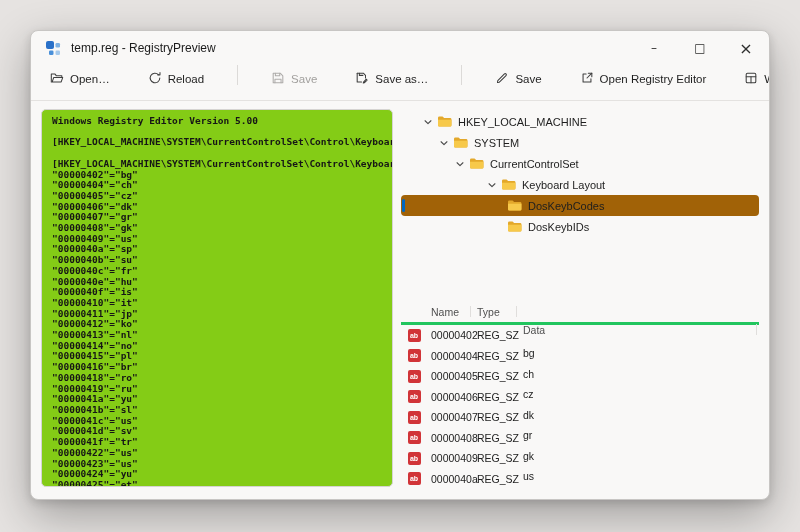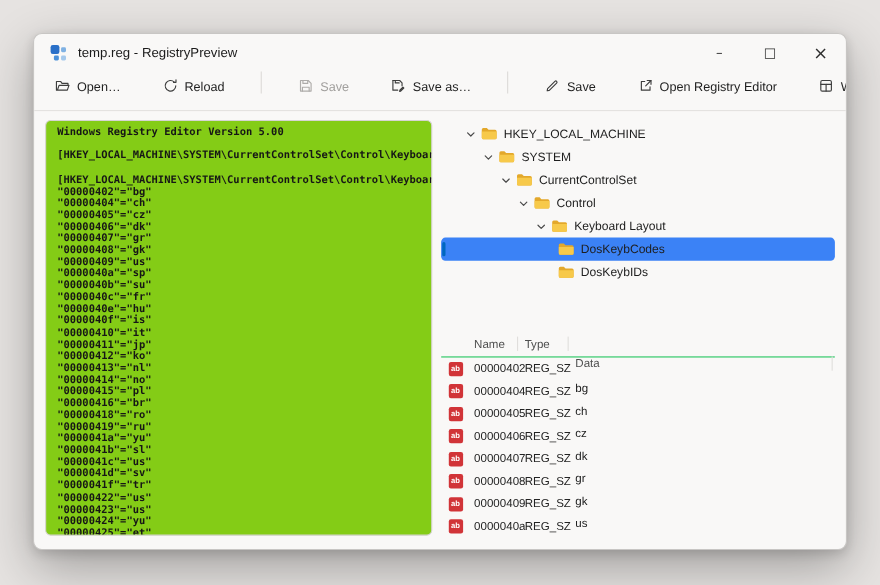--- a/index.html
+++ b/index.html
@@ -53,31 +53,31 @@
   .right-col { flex:1; display:flex; flex-direction:column; min-width:0; }
   
   .tree-pane { height:184px; flex:none; padding-top:2px; }
   .tree-row {
     height:21px; display:flex; align-items:center; position:relative;
     border-radius:4px; font-size:11px; color:#1e1e1e;text-align:right;
   }
   .tree-row.lvl0 { padding-left:22px; } .tree-row.lvl1 { padding-left:38px; }
   .tree-row.lvl2 { padding-left:54px; } .tree-row.lvl3 { padding-left:70px; }
   .tree-row.lvl4 { padding-left:86px; } .tree-row.leaf { padding-left:106px; }
-  .tree-row.selected { background:#3b82f6; }
+  .tree-row.selected { background:#a16207; }
   .tree-row.selected::before {
     content:""; position:absolute; left:1px; top:4px; bottom:4px; width:3px;
     border-radius:2px; background:#0067c0;
   }
   .chev { width:14px; display:flex; align-items:center; flex:none; }
   .chev svg { stroke:#4a4a4a; }
   .tree-folder { display:flex; margin-right:6px; flex:none; }
   
   .table-pane { flex:1; margin-top:8px; min-height:0; overflow:hidden; }
-  .thead { display:flex; align-items:center; height:24px; border-bottom:1px solid #22c55e;
+  .thead { display:flex; align-items:center; height:24px; border-bottom:3px solid #22c55e;
            font-size:10.5px; color:#4f4f4f; }
   .trow { display:flex; align-items:center; height:20.5px; font-size:10.5px; color:#222; }
   .c-icon { width:26px; flex:none; display:flex; justify-content:center; }
   .c-name { width:46px; flex:none; padding-left:4px; }
   .c-type { width:46px; flex:none; padding-left:4px; }
   .c-data { flex:1; padding-left:4px;margin-top:36px; }
   .thead .hc { position:relative; height:100%; display:flex; align-items:center; }
   .thead .hc::after { content:""; position:absolute; right:2px; top:5px; bottom:5px; width:1px; background:#e0dedc; }
   .reg-icon {
     width:13px; height:13px; border-radius:2px; background:#d13438; color:#ffffff;
@@ -260,34 +260,20 @@
               </svg>
             </span>
           <span class="tree-folder">
               <svg width="15" height="13" viewBox="0 0 16 14">
                 <path d="M1 3a1.5 1.5 0 0 1 1.5-1.5h3.4l1.7 1.8H14A1.5 1.5 0 0 1 15.5 4.8V11A1.5 1.5 0 0 1 14 12.5H2.5A1.5 1.5 0 0 1 1 11z" fill="#e3a82b"></path>
                 <path d="M1 5h14.5v6A1.5 1.5 0 0 1 14 12.5H2.5A1.5 1.5 0 0 1 1 11z" fill="#f7c94a"></path>
               </svg>
             </span>
           <span>CurrentControlSet</span>
         </div>
-        <div class="tree-row lvl3">
-          <span class="chev">
-              <svg width="10" height="10" viewBox="0 0 12 12" fill="none" stroke-width="1.3" stroke-linecap="round" stroke-linejoin="round">
-                <path d="M2.5 4.5l3.5 3.5 3.5-3.5"></path>
-              </svg>
-            </span>
-          <span class="tree-folder">
-              <svg width="15" height="13" viewBox="0 0 16 14">
-                <path d="M1 3a1.5 1.5 0 0 1 1.5-1.5h3.4l1.7 1.8H14A1.5 1.5 0 0 1 15.5 4.8V11A1.5 1.5 0 0 1 14 12.5H2.5A1.5 1.5 0 0 1 1 11z" fill="#e3a82b"></path>
-                <path d="M1 5h14.5v6A1.5 1.5 0 0 1 14 12.5H2.5A1.5 1.5 0 0 1 1 11z" fill="#f7c94a"></path>
-              </svg>
-            </span>
-          <span>Control</span>
-        </div>
         <div class="tree-row lvl4">
           <span class="chev">
               <svg width="10" height="10" viewBox="0 0 12 12" fill="none" stroke-width="1.3" stroke-linecap="round" stroke-linejoin="round">
                 <path d="M2.5 4.5l3.5 3.5 3.5-3.5"></path>
               </svg>
             </span>
           <span class="tree-folder">
               <svg width="15" height="13" viewBox="0 0 16 14">
                 <path d="M1 3a1.5 1.5 0 0 1 1.5-1.5h3.4l1.7 1.8H14A1.5 1.5 0 0 1 15.5 4.8V11A1.5 1.5 0 0 1 14 12.5H2.5A1.5 1.5 0 0 1 1 11z" fill="#e3a82b"></path>
                 <path d="M1 5h14.5v6A1.5 1.5 0 0 1 14 12.5H2.5A1.5 1.5 0 0 1 1 11z" fill="#f7c94a"></path>

